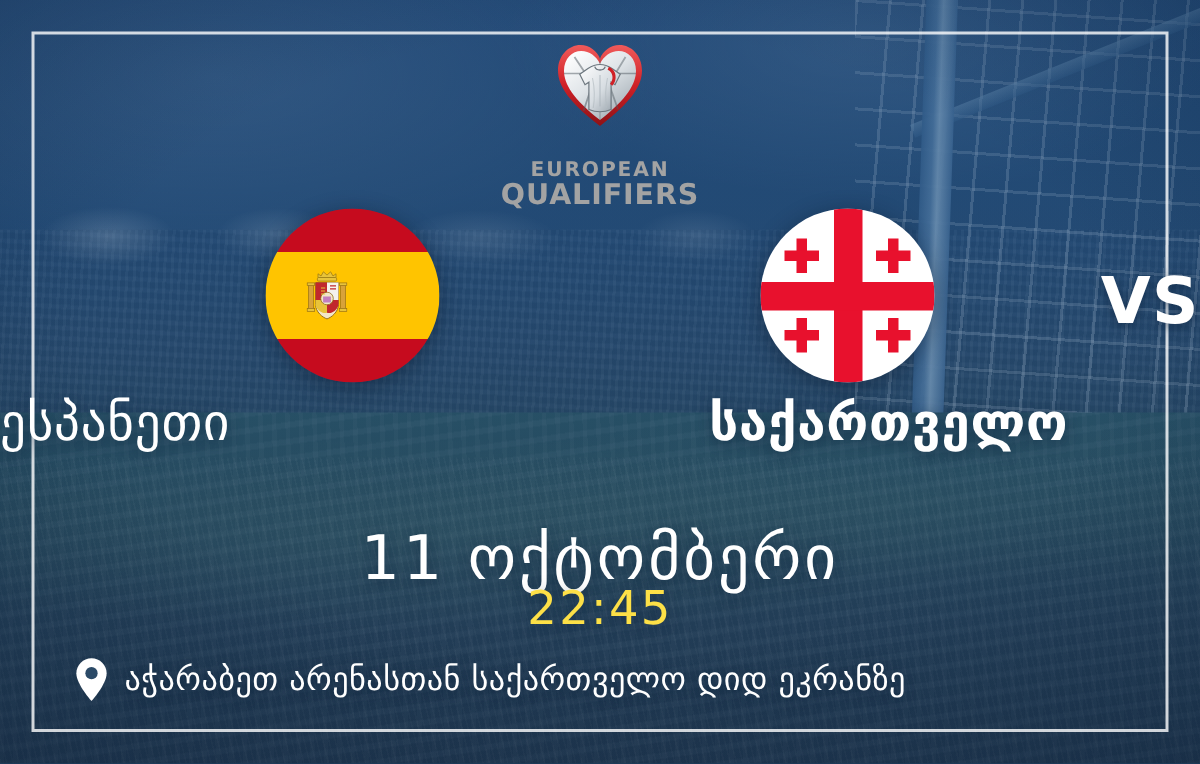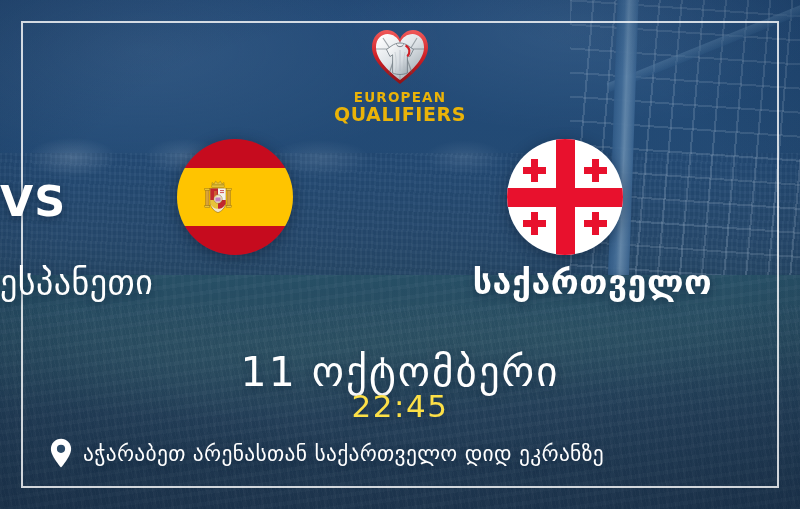--- a/index.html
+++ b/index.html
@@ -153,23 +153,23 @@
     display: flex;
     flex-direction: column;
     align-items: center;
   }
   .logo-mark {
     position: relative;
     width: 62px;
     height: 62px;
   }
   .logo-text {
-    margin-top: 2px;
+    margin-top: 18px;
     text-align: center;
-    color: #eab308;
+    color: #a3a3a3;
     font-weight: bold;
     letter-spacing: 1.2px;
     line-height: 1.06;
   }
   .logo-text .l1 { font-size: 13.5px; display: block; }
   .logo-text .l2 { font-size: 19px; display: block; letter-spacing: 0.6px; }
 
   
   .flag {
     position: absolute;
@@ -223,21 +223,21 @@
   .ge-s1 { left: 16px;  top: 20px; }
   .ge-s2 { right: 16px; top: 20px; }
   .ge-s3 { left: 16px;  bottom: 20px; }
   .ge-s4 { right: 16px; bottom: 20px; }
 
   
   .vs {
     position: absolute;
     left: 0; right: 0;
     top: 176px;
-    text-align: left;
+    text-align: right;
     color: #ffffff;
     font-size: 43px;
     font-weight: bold;
     letter-spacing: 1px;
     text-shadow: 0 2px 8px rgba(10,30,55,0.55);
   }
 
   
   .team-name {
     position: absolute;

